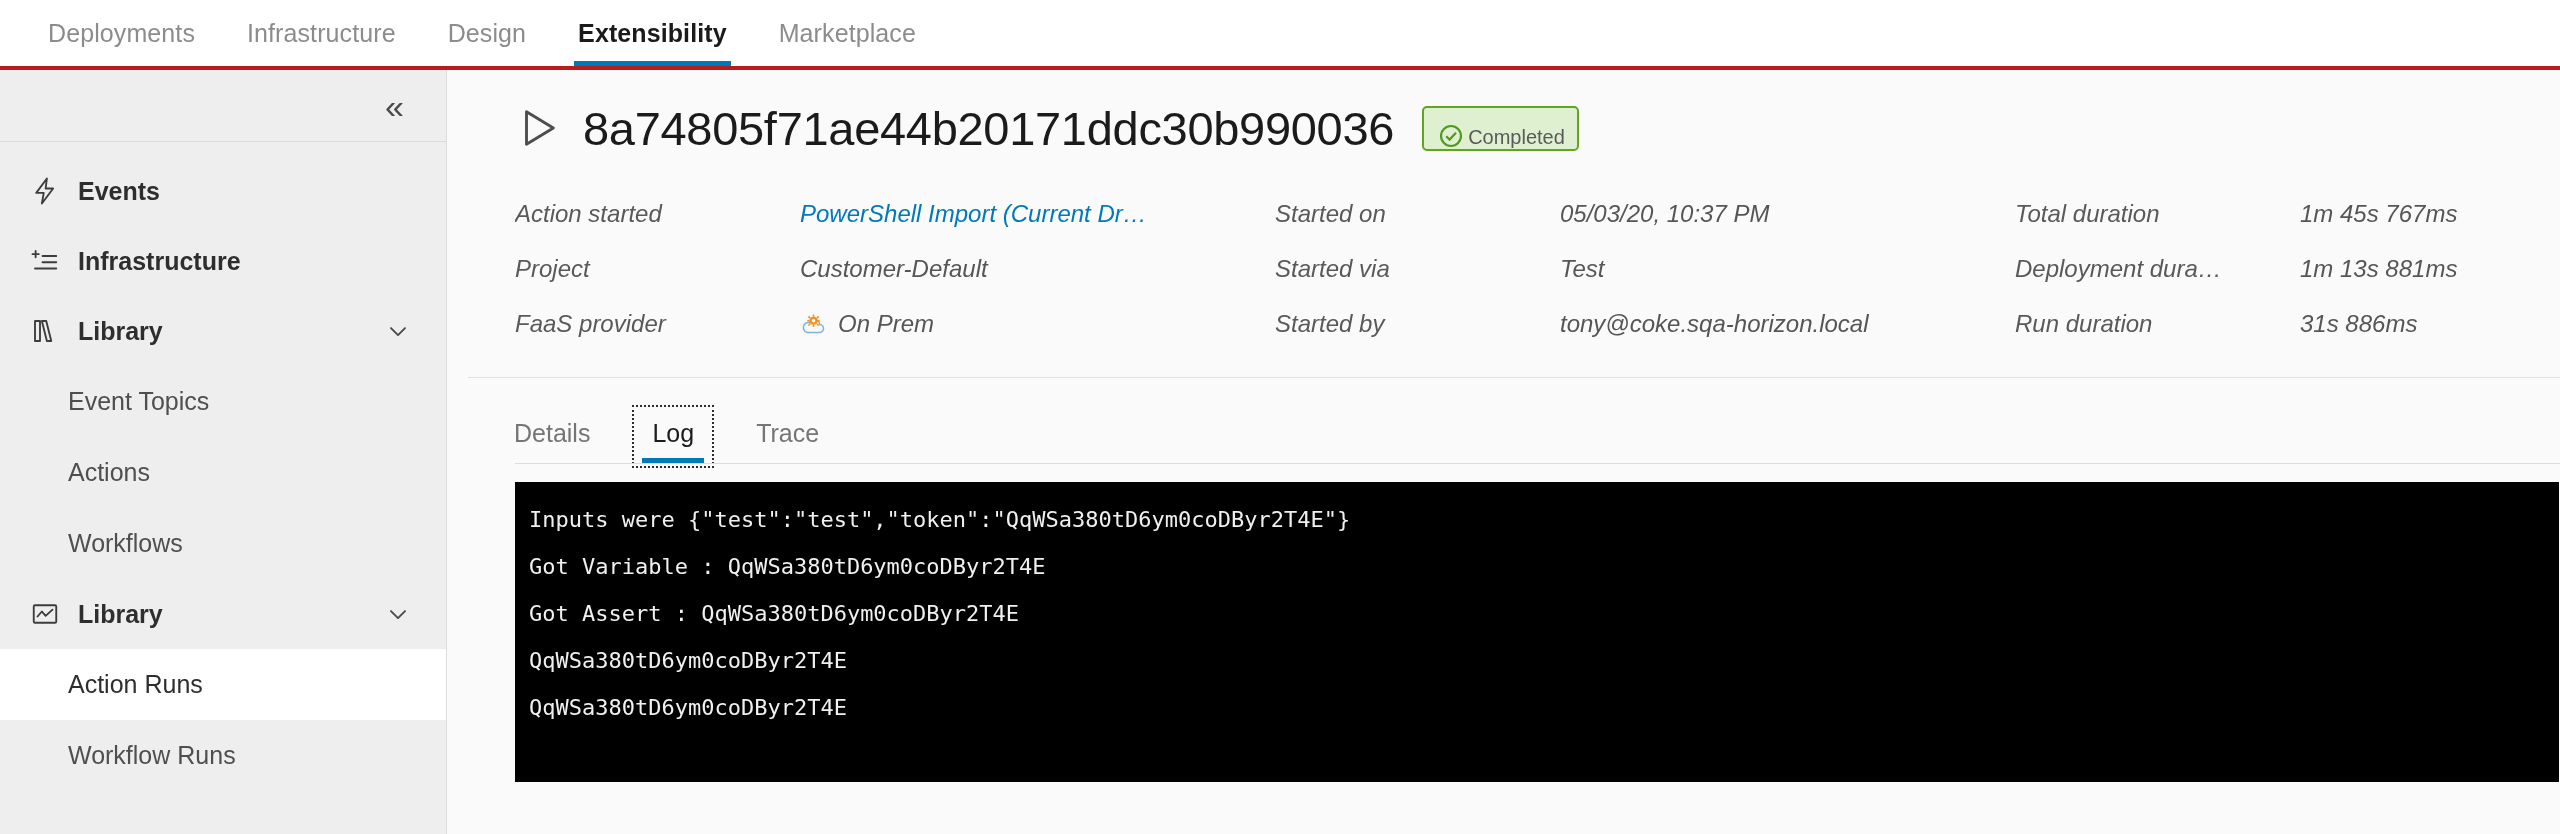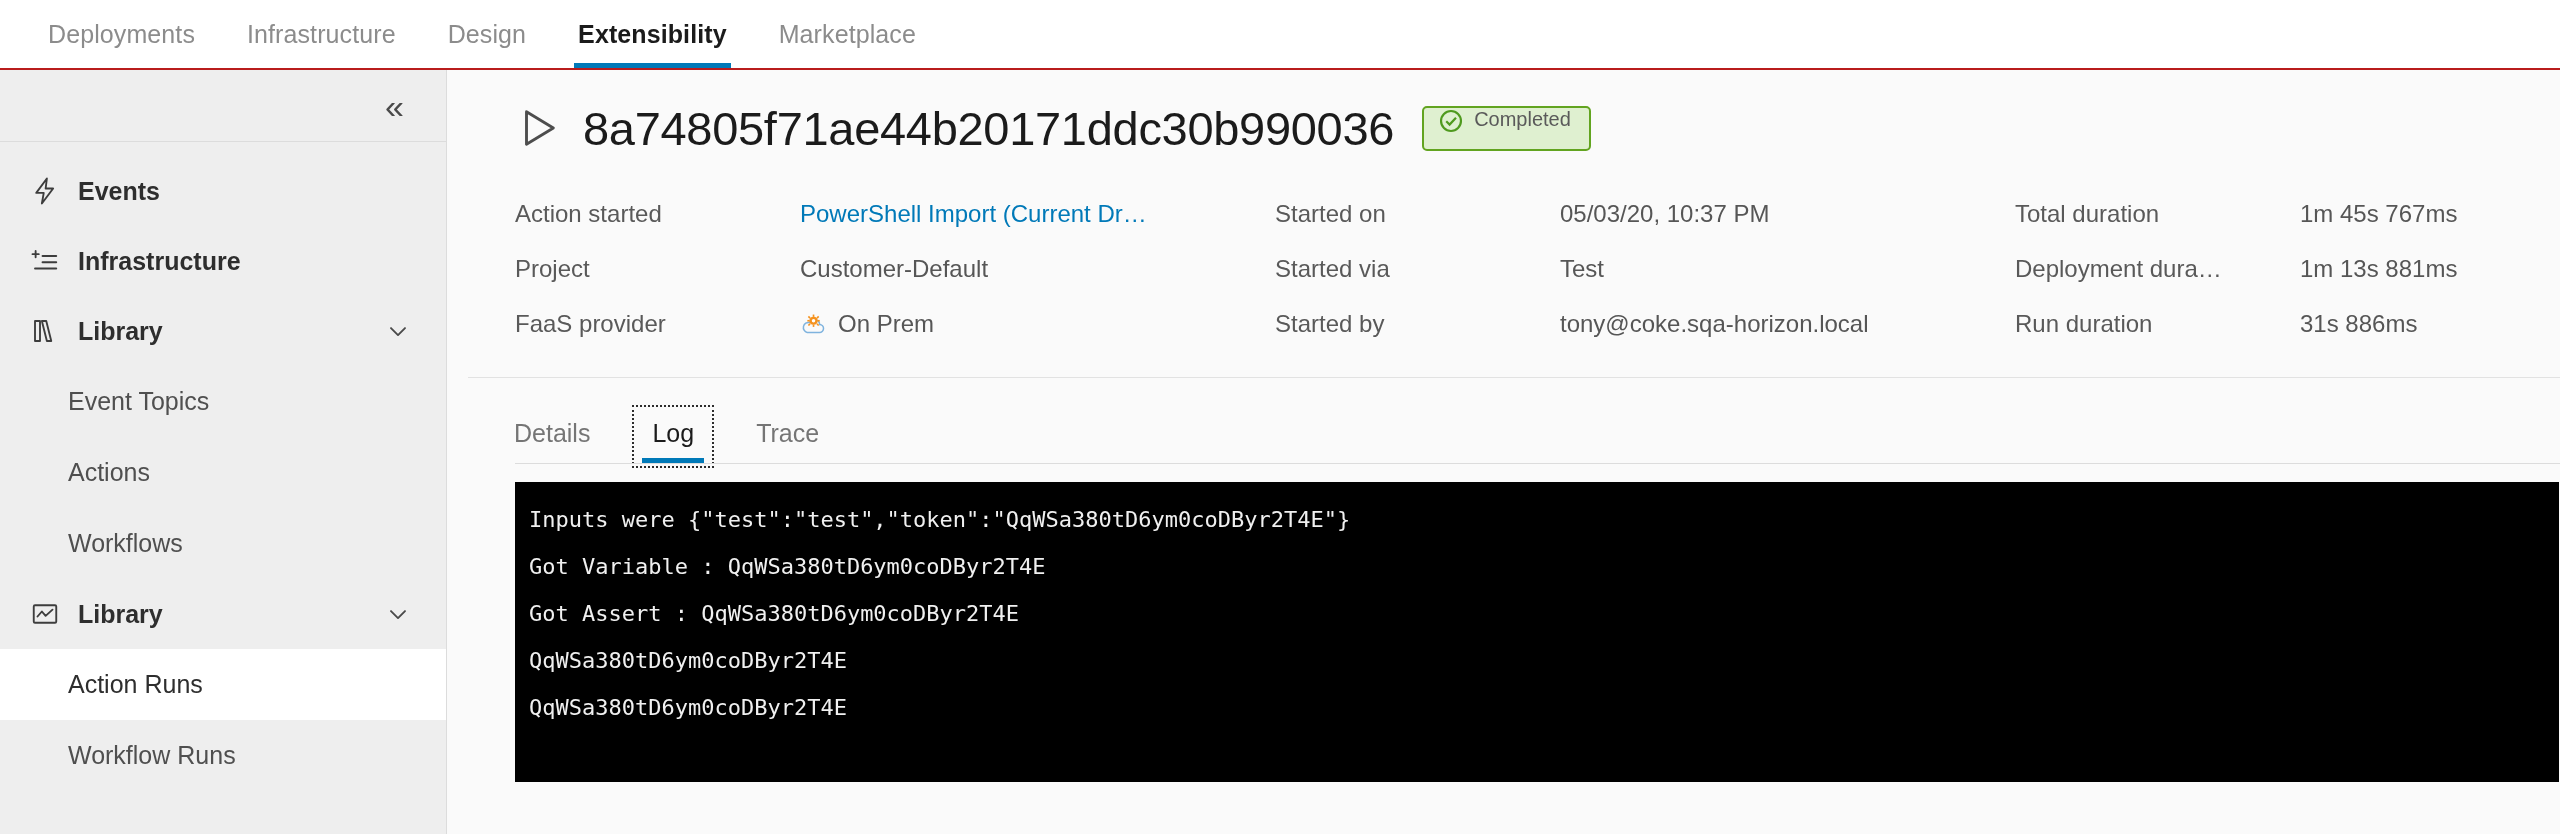--- a/index.html
+++ b/index.html
@@ -11,21 +11,21 @@
     background: #fafafa;
     font-family: "Liberation Sans", sans-serif;
     -webkit-font-smoothing: antialiased;
   }
 
   
   .topnav {
     position: absolute; top: 0; left: 0;
     width: 2560px; height: 70px;
     background: #ffffff;
-    border-bottom: 2px solid #b91c1c;
+    border-bottom: 4px solid #b91c1c;
     display: flex; align-items: stretch;
     padding-left: 22px;
   }
   .topnav-item {
     display: flex; align-items: center;
     padding: 0 26px;
     font-size: 25px;
     color: #8c8c8c;
     cursor: pointer;
     position: relative;
@@ -108,37 +108,37 @@
   .play-icon { margin-right: 22px; display: flex; align-items: center; }
   .run-title {
     font-size: 47px;
     color: #1b1b1b;
     font-weight: 400;
     letter-spacing: -.3px;
     white-space: nowrap;
   }
   .status-badge {
     margin-left: 28px;
-    display: inline-flex; align-items: flex-start;
-    gap: 10px;
+    display: inline-flex; align-items: flex-end;
+    gap: 4px;
     height: 45px;
-    padding: 0 18px 0 14px;
+    padding: 0 12px 0 14px;
     border: 2px solid #62a420;
     border-radius: 5px;
     background: #dff0d0;
     font-size: 20px;
     color: #5a5a5a;
     white-space: nowrap;
   }
 
   .meta-grid {
     display: flex;
     padding: 26px 0 0 47px;
   }
-  .meta-col { display: flex; flex-direction: column; }
+  .meta-col { display: flex; flex-direction: column; font-style: italic; }
   .meta-col.c1 { width: 760px; }
   .meta-col.c2 { width: 740px; }
   .meta-col.c3 { width: 560px; }
   .meta-row {
     display: flex; align-items: center;
     height: 55px;
     font-size: 24px;
   }
   .meta-label {
     color: #595959;

